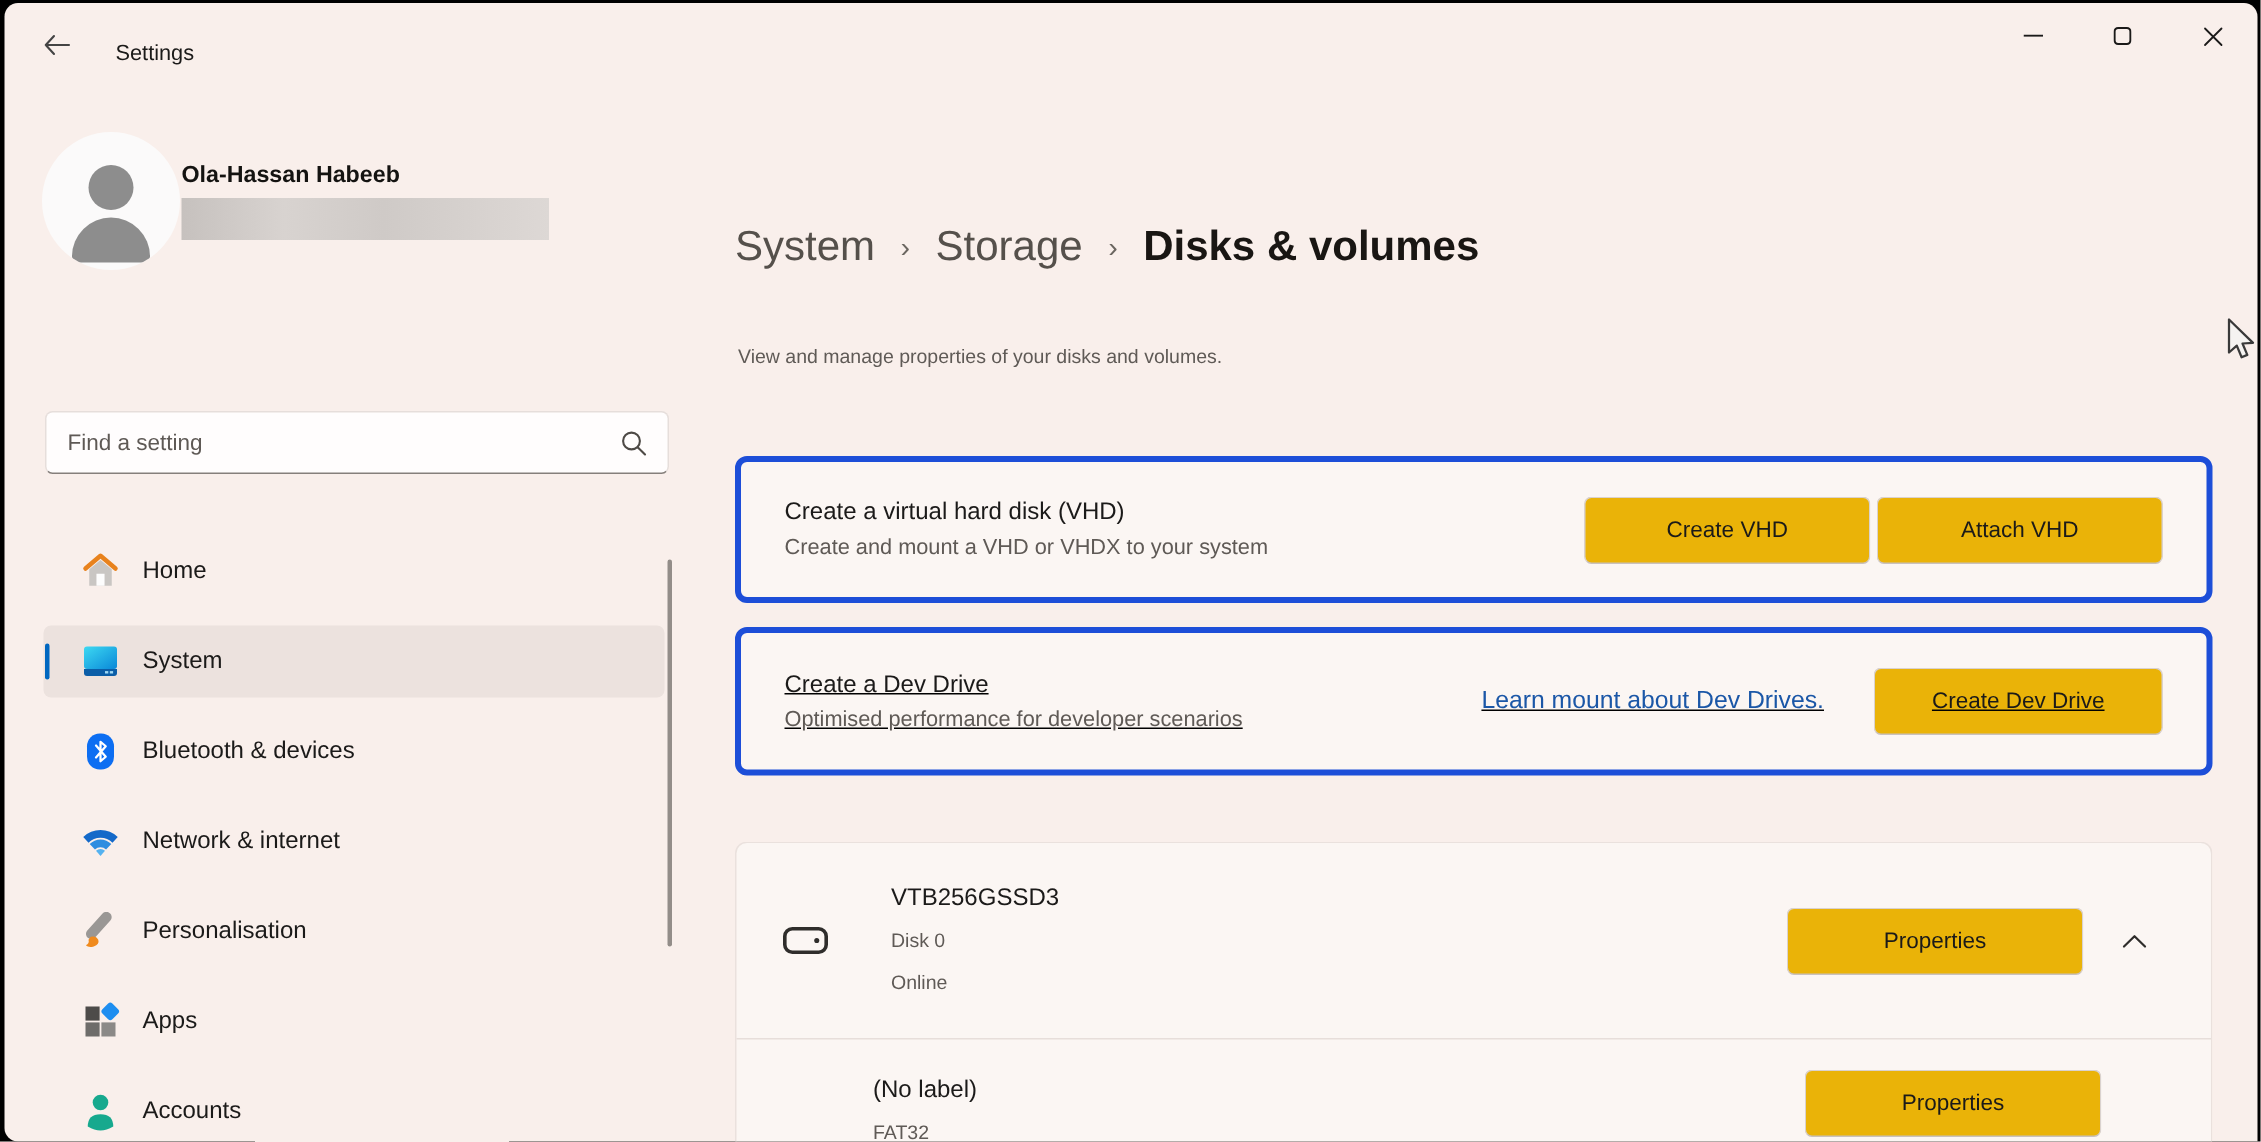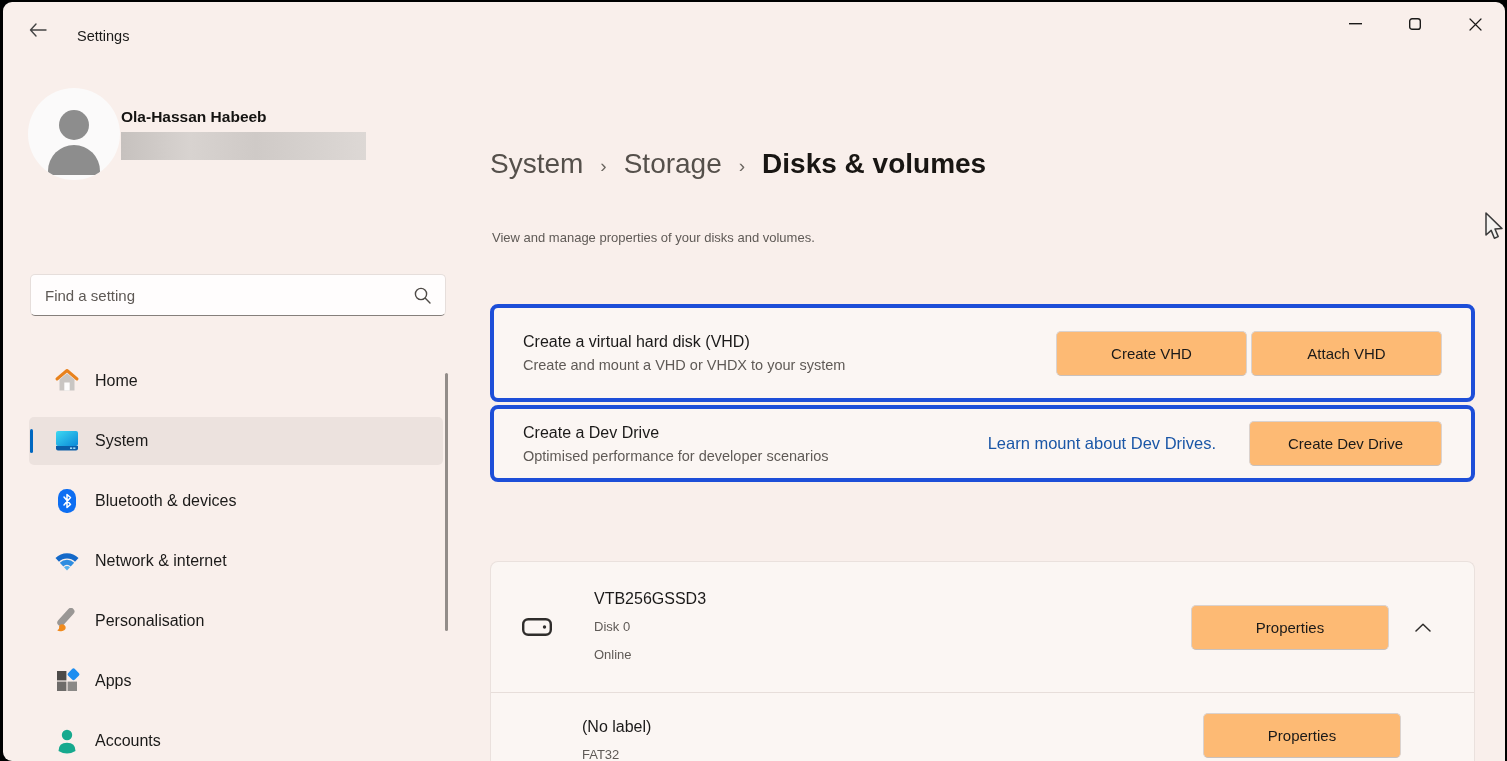--- a/index.html
+++ b/index.html
@@ -92,28 +92,28 @@
 
   .card {
     position:absolute; left:27px; width:985px;
     background:#fbf6f3; border:4px solid #1d4ed8; border-radius:8px;
     display:flex; align-items:center; padding:0 29px;
   }
   .card-text { flex:1; min-width:0; }
   .card-title { font-size:16px; color:#1b1a19; }
   .card-desc { margin-top:6px; font-size:14.5px; color:#5f5a56; }
   .btn {
-    height:45px; background:#fdba74; border:1px solid #dad2ce; border-bottom-color:#c9c1bd;
+    height:45px; background:#eab308; border:1px solid #dad2ce; border-bottom-color:#c9c1bd;
     border-radius:5px; font-family:inherit; font-size:15px; color:#1b1a19;
     cursor:pointer; padding:0 2px;
   }
   .card-vhd { top:246px; height:98px; }
   .card-vhd .btn { width:191px; }
   .btn-gap { margin-left:4px; }
-  .card-dev { top:347px; height:77px; }
+  .card-dev { top:360px; height:99px;text-decoration:underline; }
   .card-dev .btn { width:193px; }
   .dev-link { font-size:16.5px; color:#1b57a7; margin-right:33px; cursor:pointer; white-space:nowrap; }
 
   .disk-card {
     position:absolute; left:27px; top:503px; width:985px; height:300px;
     background:#fbf6f3; border:1px solid #eae1dd; border-radius:8px 8px 0 0; border-bottom:none;
   }
   .disk-header { position:relative; height:130px; display:flex; align-items:center; padding:0 29px;gap:12px; }
   .disk-ico { width:34px; height:34px; display:flex; align-items:center; justify-content:center; }
   .disk-lines { margin-left:28px; flex:1; }

